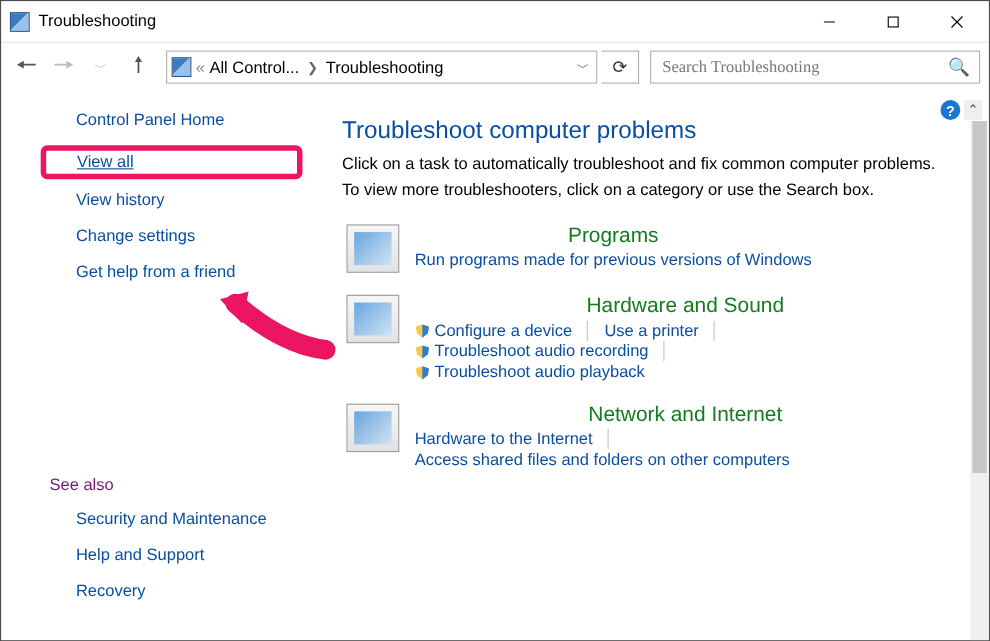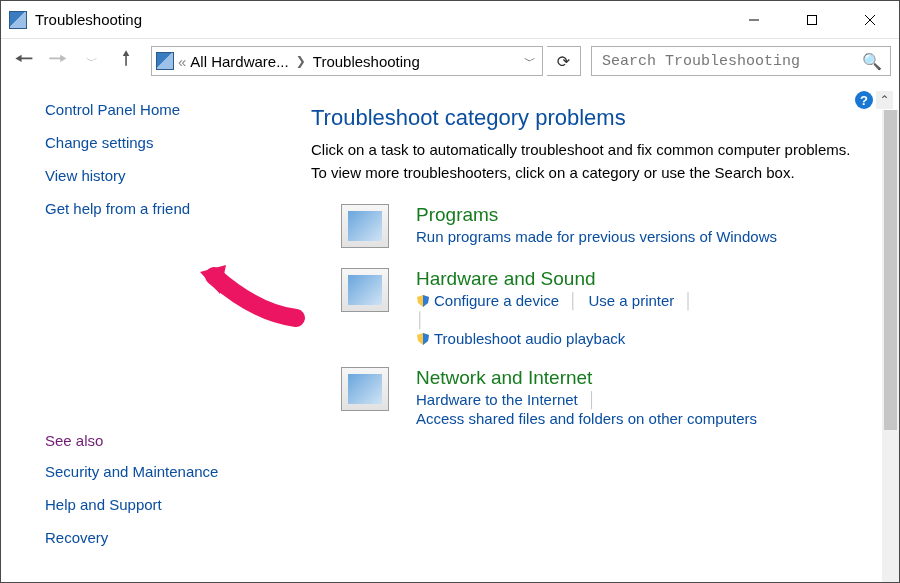--- a/index.html
+++ b/index.html
@@ -89,21 +89,21 @@
     margin-left: 6px;
     display:flex; align-items:center;
     padding: 0 8px;
     color:#777;
     position:relative;
   }
   .search input {
     border:none; outline:none;
     width: 100%;
     font-size: 15px;
-    font-family: Liberation Mono, monospace;
+    font-family: Liberation Serif, serif;
     color:#000;
     background:transparent;
   }
   .search input::placeholder{color:#777;}
   .search .mag {
     position:absolute; right:8px;
     color:#333; font-size:16px;
   }
   
   .body {
@@ -114,20 +114,21 @@
   .sidebar {
     width: 290px;
     padding: 18px 16px 16px 44px;
     display:flex;
     flex-direction:column;
   }
   .side-link {
     color:#0a4ea0;
     margin-bottom: 16px;
     cursor:pointer;
+    margin-left:24px;
   }
   .side-link.home{color:#0a4ea0;}
   .highlight-box {
     border: 5px solid #ec1561;
     border-radius: 6px;
     padding: 2px 20px 2px 4px;
     margin: -2px 0 10px -8px;
     display:inline-block;
   }
   .highlight-box .side-link{
@@ -149,23 +150,24 @@
     font-weight: normal;
     font-size: 22px;
     margin: 0 0 8px 0;
   }
   .desc {
     margin-bottom: 20px;
     line-height: 1.5;
   }
   .category {
     display:flex;
-    gap: 27px;
+    gap: 14px;
     margin-bottom: 20px;
-    margin-left: 30px;
+    margin-left: 4px;
+    text-align: center;
   }
   .cat-icon {
     width: 48px; height: 44px;
     border:1px solid #999;
     background: linear-gradient(#f6f6f6,#e2e2e2);
     position:relative;
     flex-shrink:0;
   }
   .cat-icon::after{
     content:""; position:absolute;
@@ -262,56 +264,59 @@
 
 <div class="navrow">
   <div class="nav-arrow">🠔</div>
   <div class="nav-arrow disabled">🠖</div>
   <div class="nav-arrow disabled" style="font-size:12px;">﹀</div>
   <div class="nav-arrow nav-up">🠕</div>
 
   <div class="addr">
     <div class="crumb-icon"></div>
     <span class="ll">«</span>
-    <span class="crumb">All Hardware...</span>
+    <span class="crumb">All Control...</span>
     <span class="sep">❯</span>
     <span class="crumb">Troubleshooting</span>
     <span class="dd">﹀</span>
   </div>
   <div class="refresh">⟳</div>
   <div class="search">
     <input placeholder="Search Troubleshooting" style="">
     <span class="mag">🔍</span>
   </div>
 </div>
 
 <div class="body">
 
   <div class="sidebar">
     <div class="side-link home">Control Panel Home</div>
 
-
+    <div class="highlight-box">
+      <div class="side-link">View all</div>
+    </div>
+
+    <div class="side-link">View history</div>
     <div class="side-link">Change settings</div>
-    <div class="side-link">View history</div>
     <div class="side-link">Get help from a friend</div>
 
     <div class="see-also-label">See also</div>
     <div class="side-link">Security and Maintenance</div>
     <div class="side-link">Help and Support</div>
     <div class="side-link" style="margin-bottom:20px;">Recovery</div>
   </div>
 
   <div class="main">
     <div class="help-icon">?</div>
     <div class="scroll-up">⌃</div>
     <div class="scrollbar">
         <div class="thumb"></div>
       </div>
 
-    <h1>Troubleshoot category problems</h1>
+    <h1>Troubleshoot computer problems</h1>
     <div class="desc">Click on a task to automatically troubleshoot and fix common computer problems. To view more troubleshooters, click on a category or use the Search box.</div>
 
     <div class="category">
       <div class="cat-icon"></div>
       <div class="cat-body">
         <div class="cat-title">Programs</div>
         <div class="cat-links">
           <span class="clink">
               <span>Run programs made for previous versions of Windows</span>
             </span>
@@ -332,20 +337,29 @@
                 </svg>
               </span>
             <span>Configure a device</span>
           </span>
           <span class="divider-bar">│</span>
           <span class="clink">
               <span>Use a printer</span>
             </span>
           <span class="divider-bar">│</span>
           <div style="flex-basis:100%;height:2px;"></div>
+          <span class="clink">
+            <span class="shield">
+                <svg viewBox="0 0 14 14">
+                  <path d="M7 1 L13 3 L12 9 L7 13 L2 9 L1 3 Z" fill="#f9c846"></path>
+                  <path d="M7 1 L13 3 L12 9 L7 13 Z" fill="#2f7cd6"></path>
+                </svg>
+              </span>
+            <span>Troubleshoot audio recording</span>
+          </span>
           <span class="divider-bar">│</span>
           <div style="flex-basis:100%;height:2px;"></div>
           <span class="clink">
             <span class="shield">
                 <svg viewBox="0 0 14 14">
                   <path d="M7 1 L13 3 L12 9 L7 13 L2 9 L1 3 Z" fill="#f9c846"></path>
                   <path d="M7 1 L13 3 L12 9 L7 13 Z" fill="#2f7cd6"></path>
                 </svg>
               </span>
             <span>Troubleshoot audio playback</span>

